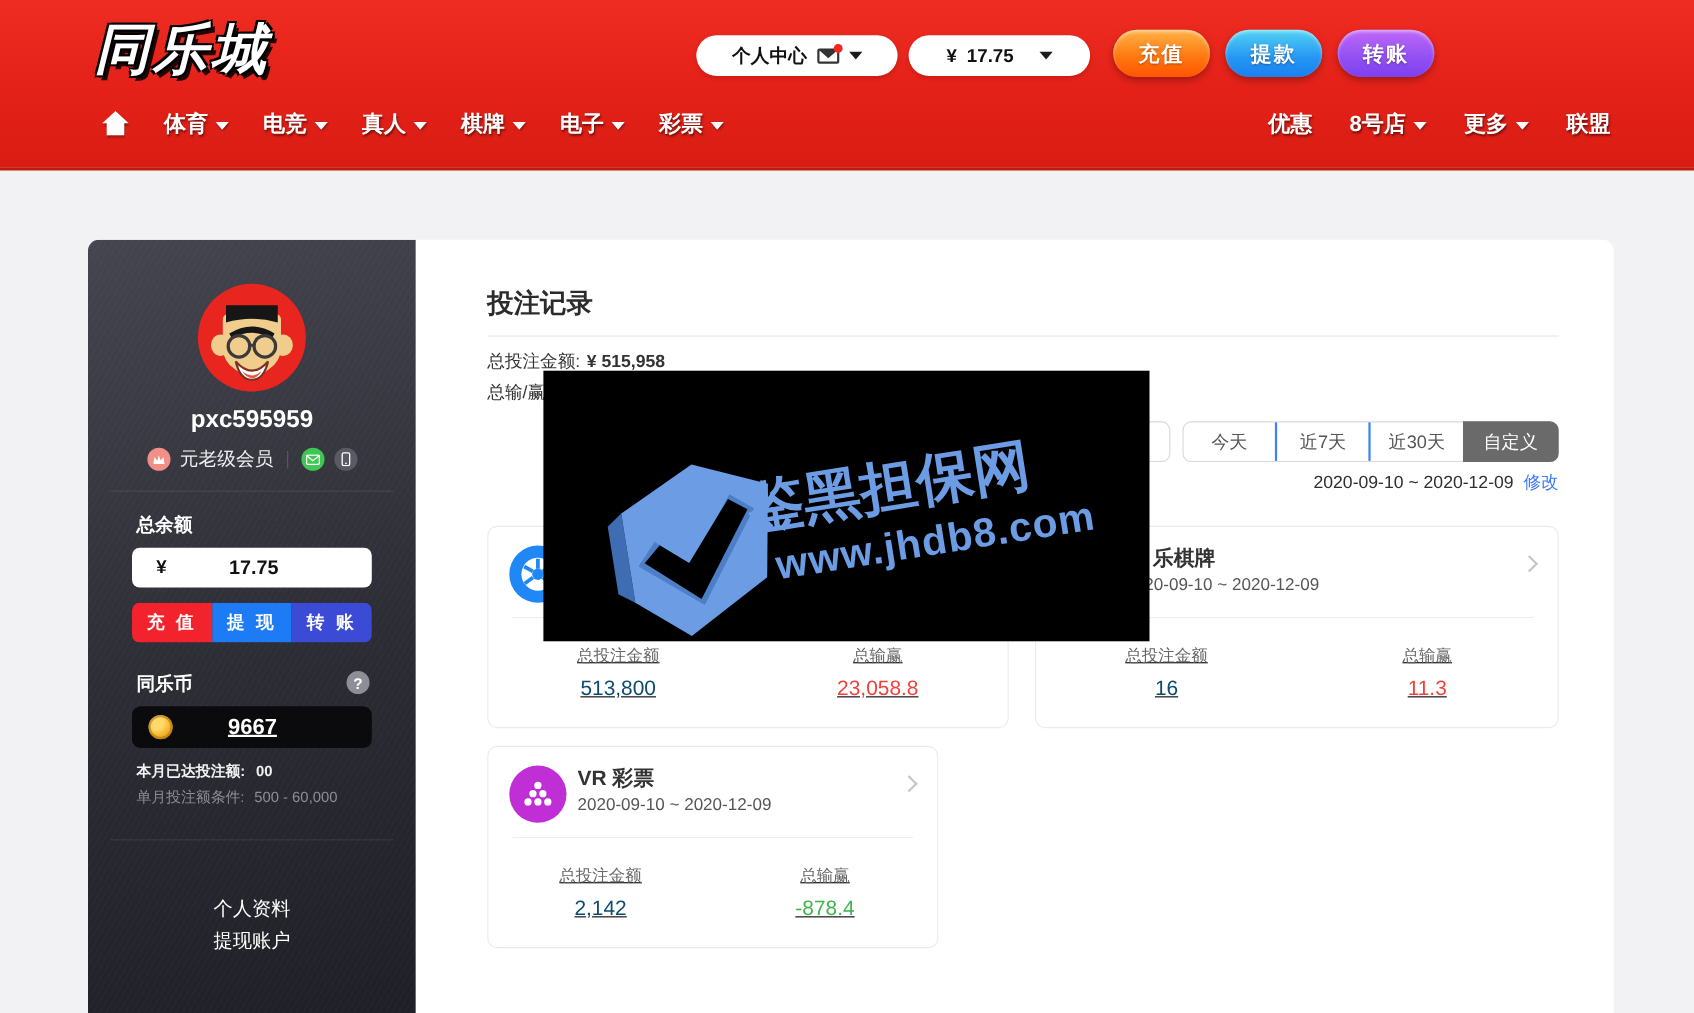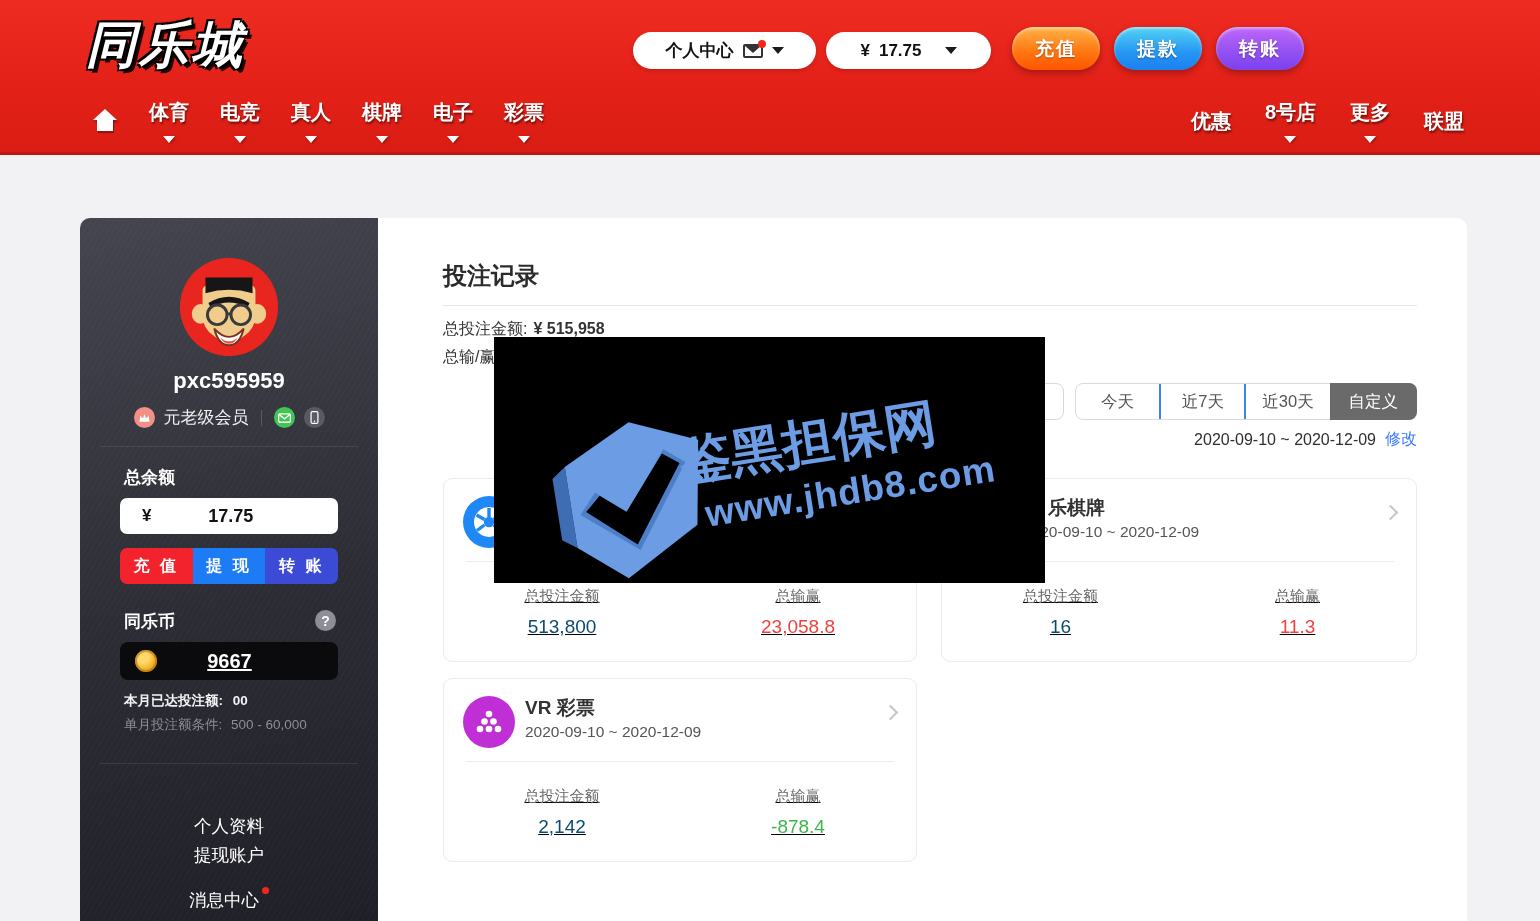--- a/index.html
+++ b/index.html
@@ -37,21 +37,21 @@
     border-radius:23px; display:flex; align-items:center; justify-content:center; gap:10px;
     font-size:19px; font-weight:700; color:#111; cursor:pointer; box-shadow:0 2px 5px rgba(120,0,0,.3); }
   .headset-icon { position:relative; width:24px; height:24px; display:inline-block; }
   .headset-icon .ring { position:absolute; left:1px; top:1px; width:18px; height:18px; border:3px solid #111;
     border-radius:50%; border-right-color:transparent; transform:rotate(40deg); }
   .headset-icon .bowl { position:absolute; left:6px; top:11px; width:13px; height:7px; background:#e8251f;
     border-radius:0 0 7px 7px; }
   .nav-left { position:absolute; left:92px; top:99px; display:flex; align-items:center; gap:31px; }
   .nav-right { position:absolute; right:76px; top:99px; display:flex; align-items:center; gap:34px; }
   .nav-item { display:flex; align-items:center; gap:7px; color:#fff; font-size:20px; font-weight:700;
-    cursor:pointer; text-shadow:1px 2px 2px rgba(0,0,0,.5);flex-direction:column; }
+    cursor:pointer; text-shadow:1px 2px 2px rgba(0,0,0,.5); }
   .caret-white { width:0; height:0; border-left:6px solid transparent; border-right:6px solid transparent;
     border-top:7px solid #fff; margin-top:3px; filter:drop-shadow(1px 1px 1px rgba(0,0,0,.4)); }
   .home-icon { display:inline-block; width:26px; height:24px; position:relative; }
   .home-icon::before { content:""; position:absolute; left:1px; top:0; width:0; height:0;
     border-left:12px solid transparent; border-right:12px solid transparent; border-bottom:11px solid #fff;
     filter:drop-shadow(1px 2px 1px rgba(0,0,0,.4)); }
   .home-icon::after { content:""; position:absolute; left:5px; top:10px; width:16px; height:12px;
     background:#fff; box-shadow:1px 2px 1px rgba(0,0,0,.3); }
 
   
@@ -283,23 +283,20 @@
   </div>
   <div class="side-note2">
     <span>单月投注额条件:</span>
     <span style="margin-left:5px">500 - 60,000</span>
   </div>
 
   <div class="side-divider" style="top:545px"></div>
 
   <div class="side-menu-item" style="top:596px">个人资料</div>
   <div class="side-menu-item" style="top:625px">提现账户</div>
-  <div class="side-menu-item" style="top:670px">
-    <span>消息中心</span><span class="red-dot"></span>
-  </div>
 </div>
 
 <div class="main-panel">
 
   <div class="page-title">投注记录</div>
   <div class="title-divider"></div>
 
   <div class="summary-line1">
     <span>总投注金额:</span><b>¥ 515,958</b>
   </div>
@@ -359,21 +356,21 @@
         <div class="stat-lbl">总投注金额</div>
         <div class="stat-val v-dark">16</div>
       </div>
       <div class="stat-cell">
         <div class="stat-lbl">总输赢</div>
         <div class="stat-val v-red">11.3</div>
       </div>
     </div>
   </div>
 
-  <div class="card" style="left:65px; top:460px; width:474px">
+  <div class="card" style="left:65px; top:460px; width:410px">
     <span class="card-icon ci-vr">
       <svg width="34" height="34" viewBox="0 0 34 34">
         <g fill="#fff">
           <circle cx="17" cy="9" r="3.3"></circle>
           <circle cx="12.5" cy="16.5" r="3.3"></circle>
             <circle cx="21.5" cy="16.5" r="3.3"></circle>
           <circle cx="8" cy="24" r="3.3"></circle>
             <circle cx="17" cy="24" r="3.3"></circle>
             <circle cx="26" cy="24" r="3.3"></circle>
         </g>

